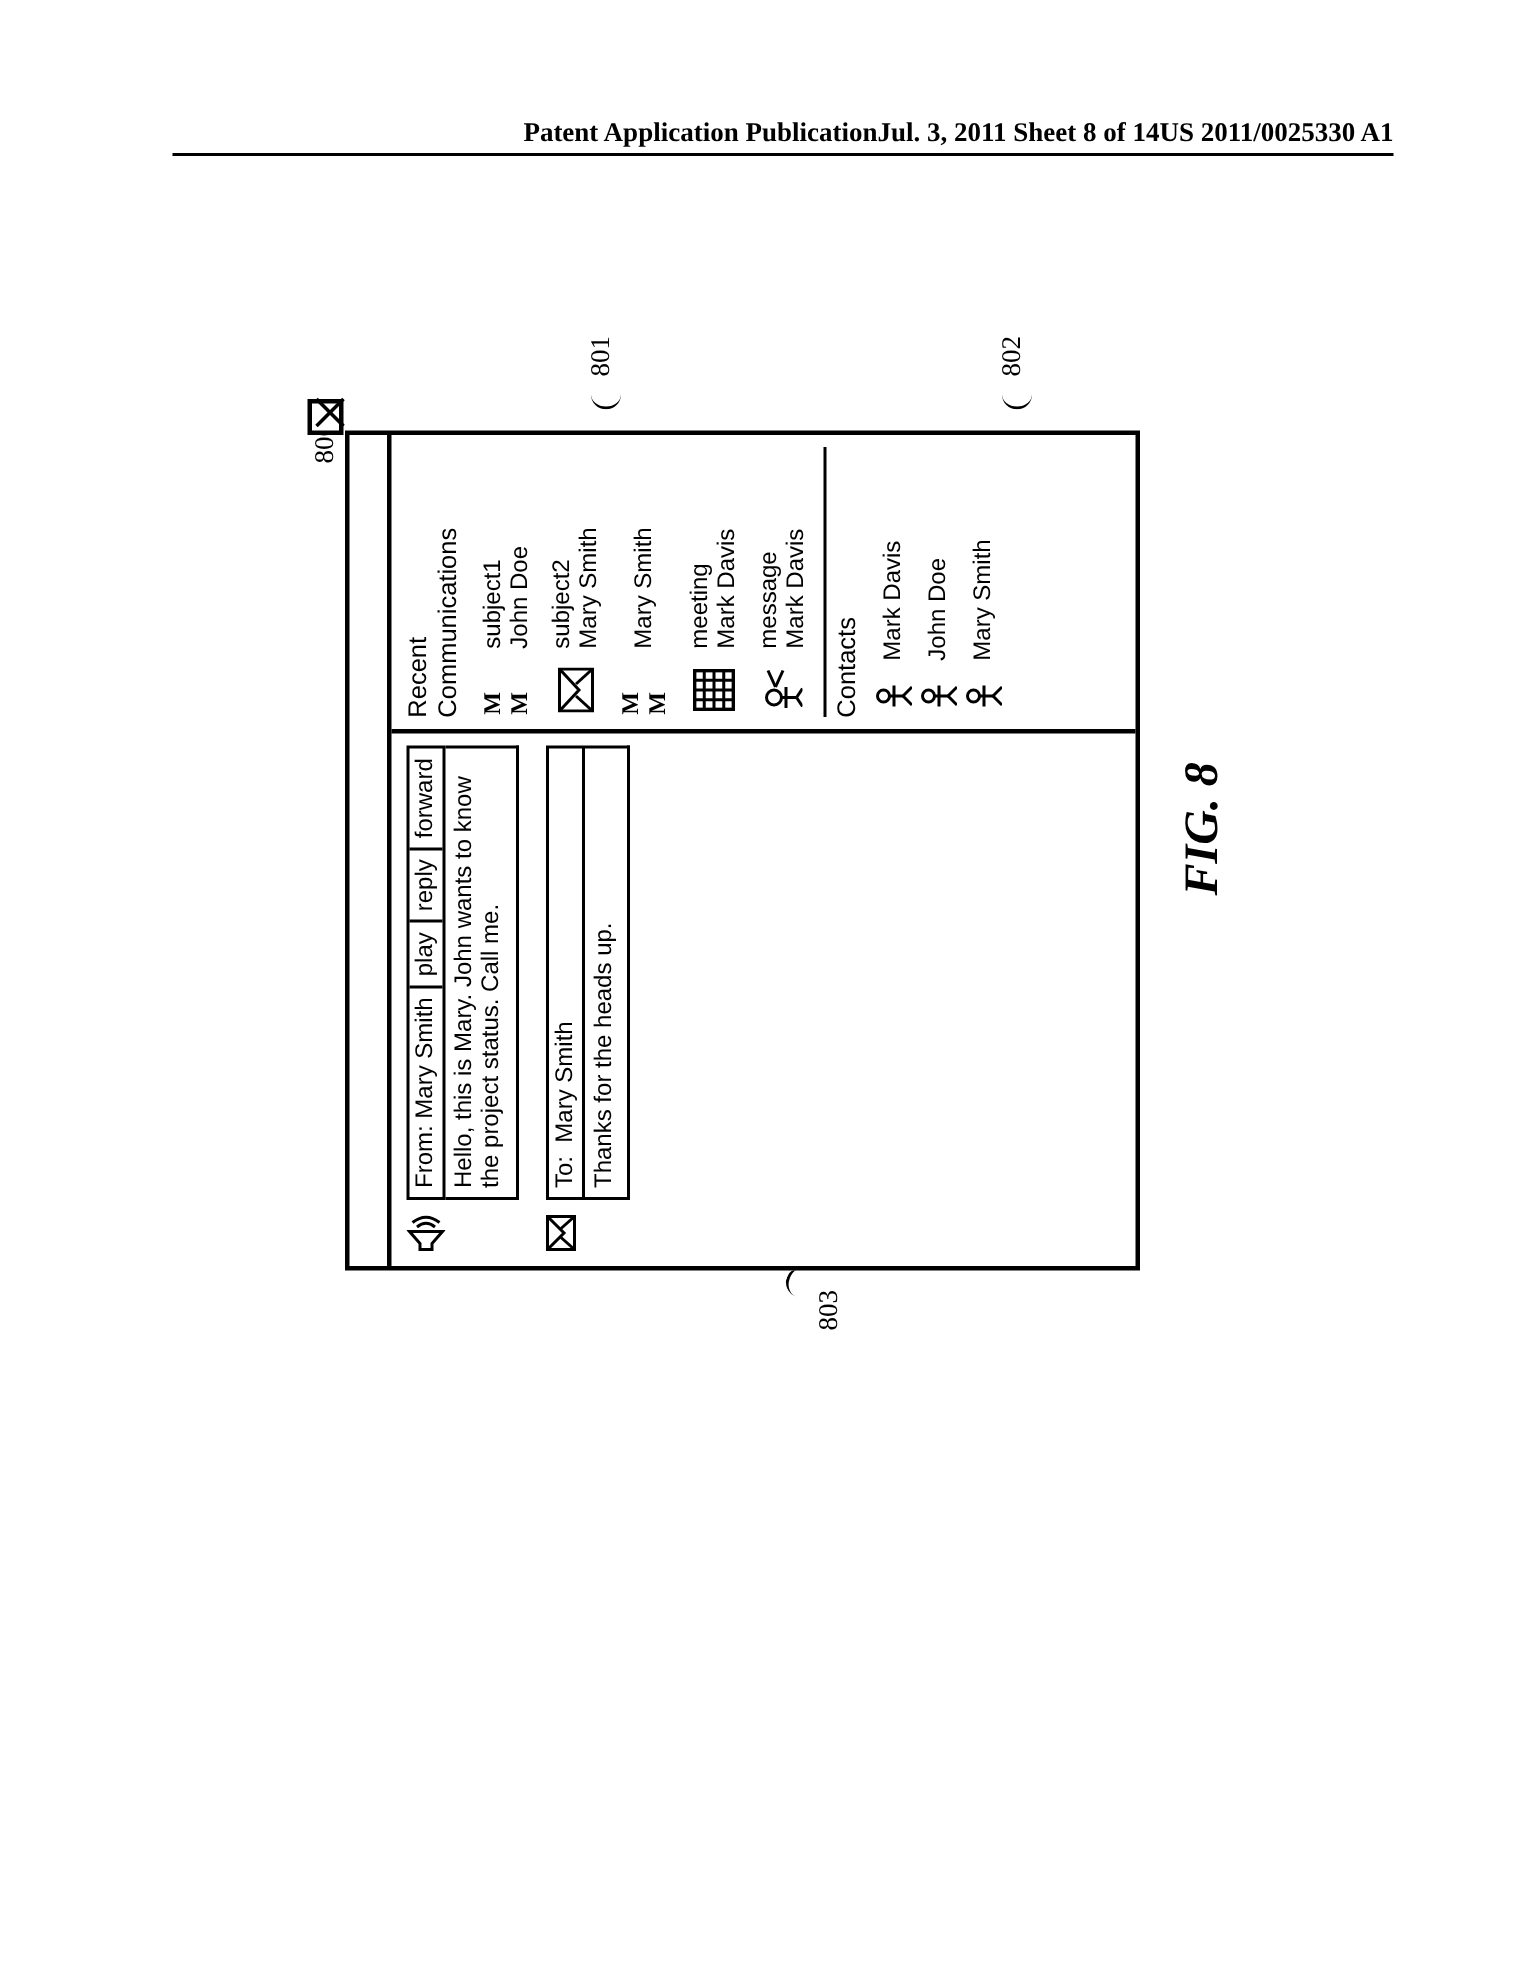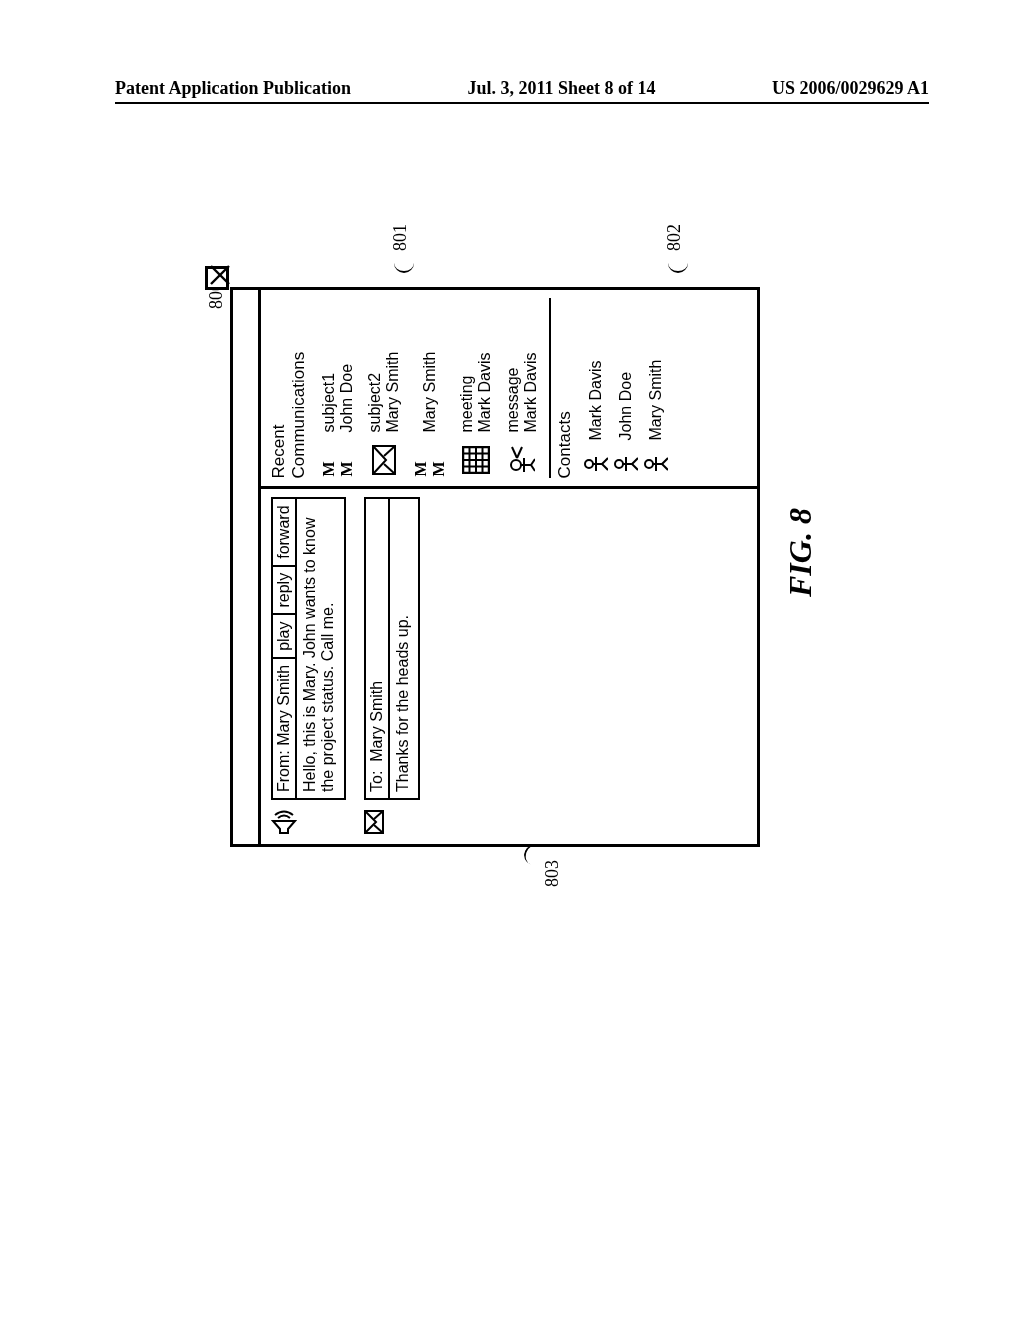--- a/index.html
+++ b/index.html
@@ -17,21 +17,21 @@
     left: 0; top: 0;
     width: 1024px; height: 1320px;
   }
   
   .hdr {
     position: absolute;
     top: 78px;
     left: 115px;
     right: 95px;
     display: flex;
-    justify-content: space-between;
+    justify-content: flex-end;
     font-size: 18px;
     font-weight: bold;
   }
   .hdr-rule {
     position: absolute;
     top: 102px;
     left: 115px;
     right: 95px;
     border-top: 2px solid #000;
   }
@@ -185,21 +185,21 @@
   svg { display:block; }
 </style>
 </head>
 <body>
 
 <div class="page">
 
   <div class="hdr">
     <span>Patent Application Publication</span>
     <span>Jul. 3, 2011  Sheet 8 of 14</span>
-    <span>US 2006/0029629 A1</span>
+    <span>US 2011/0025330 A1</span>
   </div>
   <div class="hdr-rule"></div>
 
   <div class="fig-wrap">
 
     <span class="callout-text" style="left:578px; top:4px;">800</span>
     <span class="callout-text" style="left:636px; top:188px;">801</span>
     <span class="callout-text" style="left:636px; top:462px;">802</span>
     <span class="callout-text" style="left:0px;   top:340px;">803</span>
     <span class="callout-text" style="left:322px; top:169px;">804</span>

